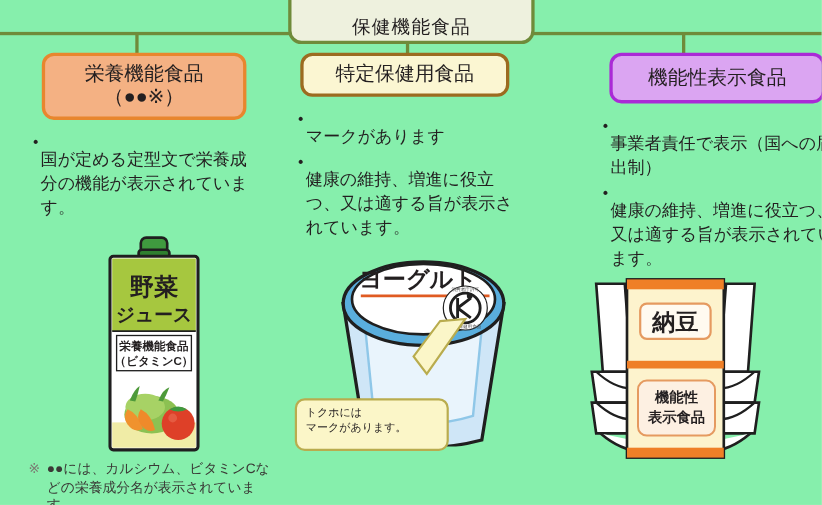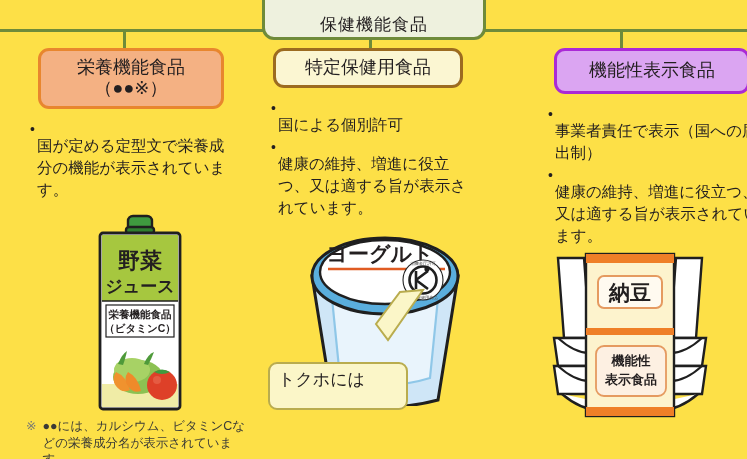--- a/index.html
+++ b/index.html
@@ -11,21 +11,21 @@
     height: 459px;
     background: #ecefd8;
     font-family: "Liberation Sans", "DejaVu Sans", sans-serif;
     overflow: hidden;
     position: relative;
   }
   #root {
     position: relative;
     width: 747px;
     height: 459px;
-    background: #fde047;
+    background: #86efac;
     overflow: hidden;
   }
 
   
   .trunk-line {
     position: absolute;
     left: 0;
     top: 29px;
     width: 747px;
     height: 3px;
@@ -152,30 +152,30 @@
     position: absolute;
     left: 268px;
     top: 362px;
     width: 140px;
     height: 48px;
     background: #fbf6c8;
     border: 2px solid #b9ac4e;
     border-radius: 9px;
     box-sizing: border-box;
     padding: 5px 6px 4px 8px;
-    font-size: 17px;
+    font-size: 10px;
     line-height: 1.35;
     color: #231f20;
     z-index: 8;
   }
 
   
   .natto-wrap {
     position: absolute;
-    left: 540px;
+    left: 524px;
     top: 250px;
     width: 180px;
     height: 170px;
   }
 
   
   .footnote {
     position: absolute;
     left: 26px;
     top: 418px;
@@ -257,21 +257,21 @@
     </svg>
   </div>
 
   <div class="col col-2">
     <div class="cat-box cream">
       <span class="cat-line">特定保健用食品</span>
     </div>
     <div class="desc">
       <div class="bullet-item">
         <span class="dot">•</span>
-        <span class="btext">国による個別許可</span>
+        <span class="btext">マークがあります</span>
       </div>
       <div class="bullet-item">
         <span class="dot">•</span>
         <span class="btext">健康の維持、増進に役立つ、又は適する旨が表示されています。</span>
       </div>
     </div>
   </div>
 
   <div class="yogurt-wrap">
     <svg width="210" height="178" viewBox="0 0 210 178">
@@ -294,20 +294,21 @@
         <text x="0" y="-15.5" text-anchor="middle" font-size="4.2" fill="#4a4a4a">消費者庁許可</text>
         <text x="0" y="18.5" text-anchor="middle" font-size="4.2" fill="#4a4a4a">特定保健用食品</text>
       </g>
 
       <path d="M120 64 L143 62 L108 112 L96 96 Z" fill="#fbf6c8" stroke="#b9ac4e" stroke-width="2"></path>
     </svg>
   </div>
 
   <div class="callout">
     <div>トクホには</div>
+    <div>マークがあります。</div>
   </div>
 
   <div class="col col-3">
     <div class="cat-box purple">
       <span class="cat-line">機能性表示食品</span>
     </div>
     <div class="desc">
       <div class="bullet-item">
         <span class="dot">•</span>
         <span class="btext">事業者責任で表示（国への届出制）</span>

